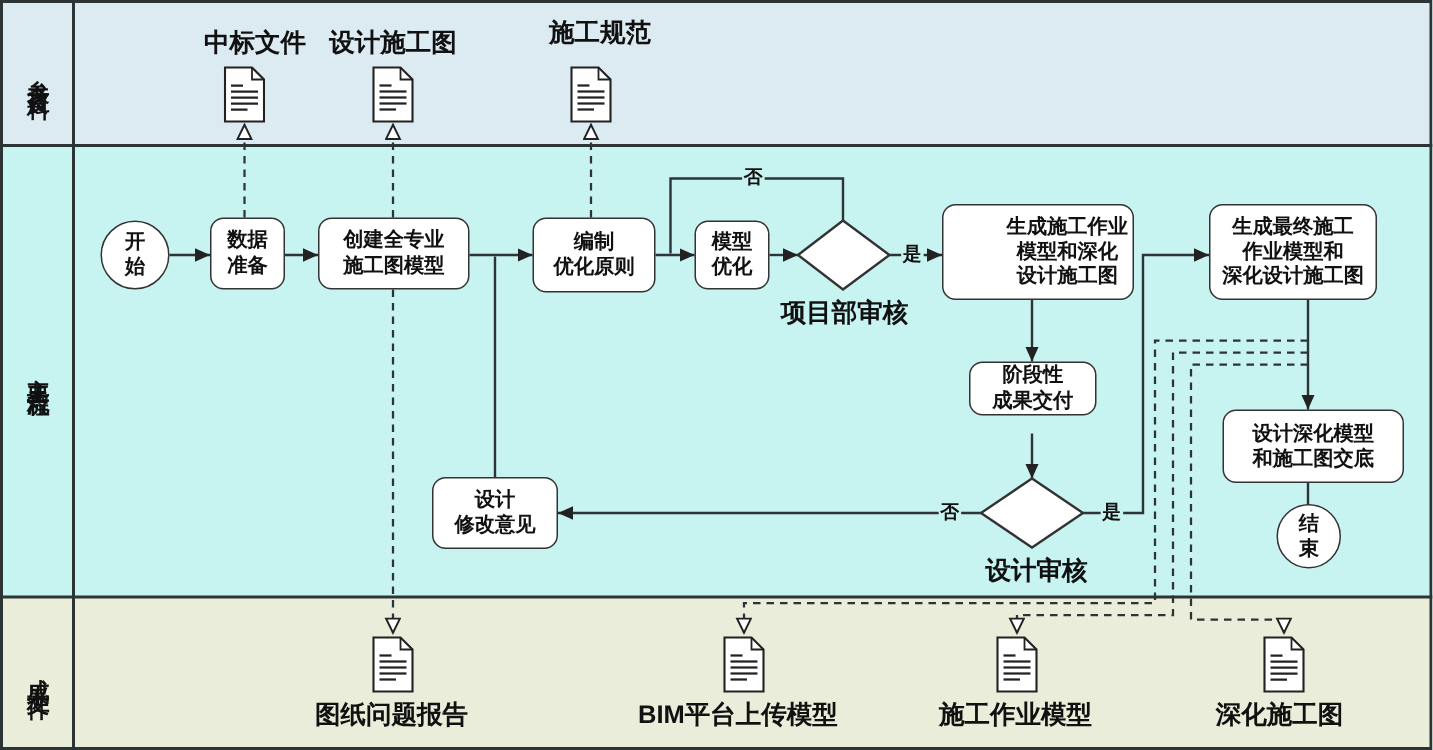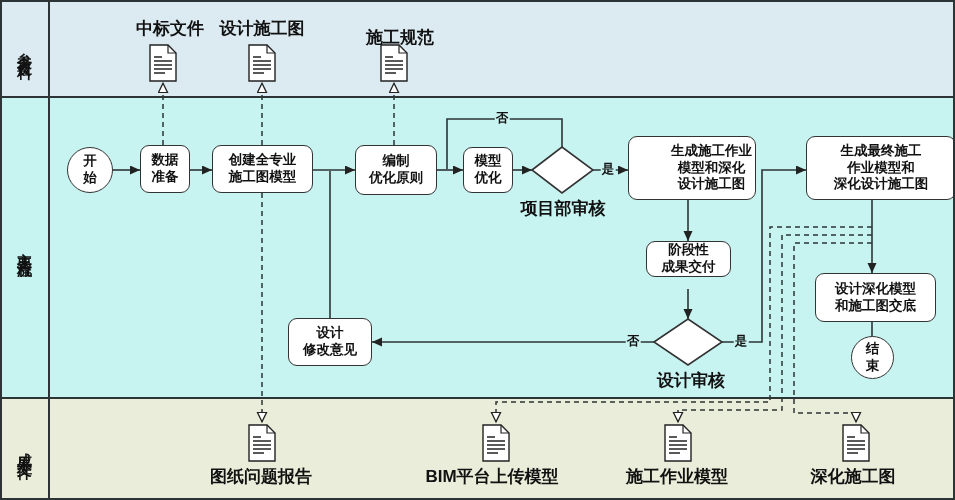--- a/index.html
+++ b/index.html
@@ -103,42 +103,42 @@
 准备</div>
   <div class="node" style="left:212px;top:145px;width:101px;height:48px;">创建全专业
 施工图模型</div>
   <div class="node" style="left:355px;top:145px;width:82px;height:50px;">编制
 优化原则</div>
   <div class="node" style="left:463px;top:147px;width:50px;height:46px;">模型
 优化</div>
   <div class="node" style="left:628px;top:136px;width:128px;height:64px;padding-left:39px;">生成施工作业
 模型和深化
 设计施工图</div>
-  <div class="node" style="left:806px;top:136px;width:150px;height:64px;">生成最终施工
+  <div class="node" style="left:806px;top:136px;width:112px;height:64px;">生成最终施工
 作业模型和
 深化设计施工图</div>
   <div class="node" style="left:646px;top:241px;width:85px;height:36px;">阶段性
 成果交付</div>
   <div class="node" style="left:288px;top:318px;width:84px;height:48px;">设计
 修改意见</div>
   <div class="node" style="left:815px;top:273px;width:121px;height:49px;">设计深化模型
 和施工图交底</div>
   <div class="node terminal" style="left:851px;top:336px;width:43px;height:43px;">结
 束</div>
 
   <div class="caption" style="left:563px;top:197px;">项目部审核</div>
   <div class="caption" style="left:691px;top:369px;">设计审核</div>
   <div class="branch" style="left:502px;top:119px;">否</div>
   <div class="branch" style="left:608px;top:170px;">是</div>
   <div class="branch" style="left:633px;top:342px;">否</div>
   <div class="branch" style="left:741px;top:342px;">是</div>
 
   <div class="doclabel" style="left:170px;top:17px;">中标文件</div>
   <div class="doclabel" style="left:262px;top:17px;">设计施工图</div>
-  <div class="doclabel" style="left:400px;top:26px;">施工规范</div>
+  <div class="doclabel" style="left:400px;top:10px;">施工规范</div>
 
   <div class="doc" style="left:163px;top:44px;">
     <svg width="28" height="38" viewBox="0 0 28 38">
         <path d="M1,1 L19,1 L27,9 L27,37 L1,37 Z" fill="#fff" stroke="#222" stroke-width="1.4"></path>
         <path d="M19,1 L19,9 L27,9" fill="none" stroke="#222" stroke-width="1.2"></path>
         <g stroke="#222" stroke-width="1.5">
           <path d="M5,13 H13"></path>
           <path d="M5,17 H23"></path>
           <path d="M5,21 H23"></path>
           <path d="M5,25 H23"></path>

